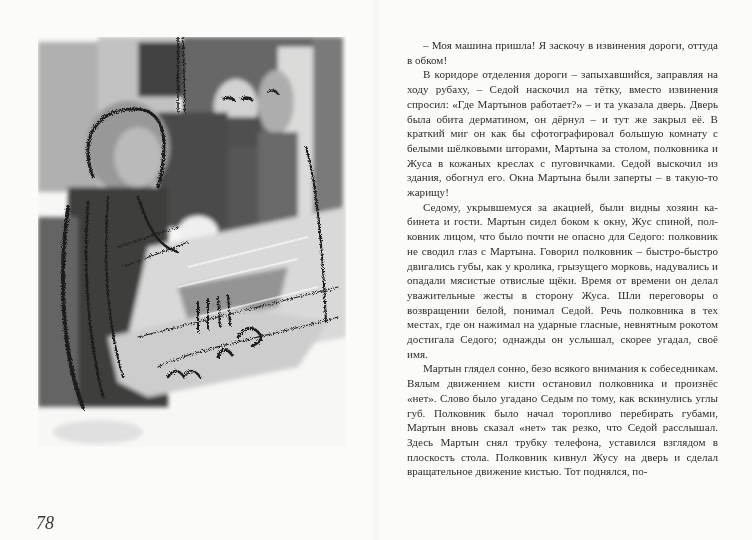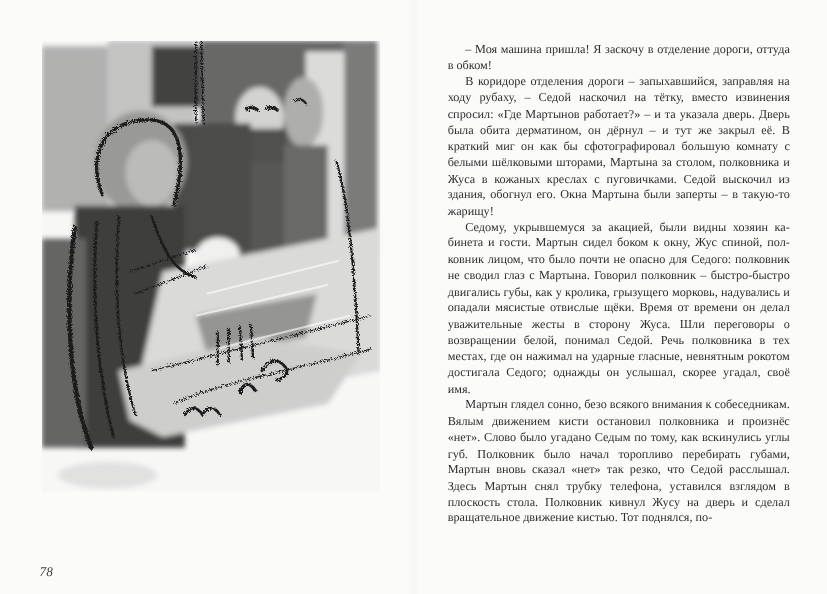--- a/index.html
+++ b/index.html
@@ -21,21 +21,21 @@
 
   .illustration {
     position: absolute; left: 38px; top: 37px; width: 308px; height: 410px;
     overflow: hidden;
   }
   .illustration svg { width: 100%; height: 100%; display: block; }
 
   .page-number {
     position: absolute; top: 513px;
     font-family: "Liberation Serif", serif;
-    font-style: italic; font-size: 12px; color: #3a3a3a;
+    font-style: italic; font-size: 18px; color: #3a3a3a;
   }
   .pn-left { left: 36px; }
   .pn-right { left: 311px; margin-top: 42px; }
 
   .text-column {
     position: absolute; left: 31px; top: 38px; width: 311px;
     font-family: "Liberation Serif", serif;
     font-size: 11.1px; line-height: 14.7px;
     text-align: justify; hyphens: manual;
     color: #2e2e2e;
@@ -115,21 +115,21 @@
         </g>
       </svg>
     </div>
     <span class="page-number pn-left">78</span>
   </div>
 
   <div class="gutter"></div>
 
   <div class="page page-right">
     <div class="text-column">
-      <p>– Моя машина пришла! Я заскочу в отделение дороги, от­туда в обком!</p>
+      <p>– Моя машина пришла! Я заскочу в извинения дороги, от­туда в обком!</p>
       <p>В коридоре отделения дороги – запыхавшийся, заправляя на ходу рубаху, – Седой наскочил на тётку, вместо извинения спросил: «Где Мартынов работает?» – и та указала дверь. Дверь была обита дерматином, он дёрнул – и тут же закрыл её. В краткий миг он как бы сфотографировал большую комнату с белыми шёлковыми шторами, Мартына за столом, полковни­ка и Жуса в кожаных креслах с пуговичками. Седой выско­чил из здания, обогнул его. Окна Мартына были заперты – в такую-то жарищу!</p>
       <p>Седому, укрывшемуся за акацией, были видны хозяин ка­бинета и гости. Мартын сидел боком к окну, Жус спиной, пол­ковник лицом, что было почти не опасно для Седого: полков­ник не сводил глаз с Мартына. Говорил полковник – быстро-быстро двигались губы, как у кролика, грызущего морковь, надувались и опадали мясистые отвислые щёки. Время от времени он делал уважительные жесты в сторону Жуса. Шли переговоры о возвращении белой, понимал Седой. Речь пол­ковника в тех местах, где он нажимал на ударные гласные, невнятным рокотом достигала Седого; однажды он услышал, скорее угадал, своё имя.</p>
       <p>Мартын глядел сонно, безо всякого внимания к собесед­никам. Вялым движением кисти остановил полковника и произнёс «нет». Слово было угадано Седым по тому, как вски­нулись углы губ. Полковник было начал торопливо переби­рать губами, Мартын вновь сказал «нет» так резко, что Седой расслышал. Здесь Мартын снял трубку телефона, уставился взглядом в плоскость стола. Полковник кивнул Жусу на дверь и сделал вращательное движение кистью. Тот поднялся, по-</p>
     </div>
     <span class="page-number pn-right">79</span>
   </div>
 
 </div>
 
 </body></html>

